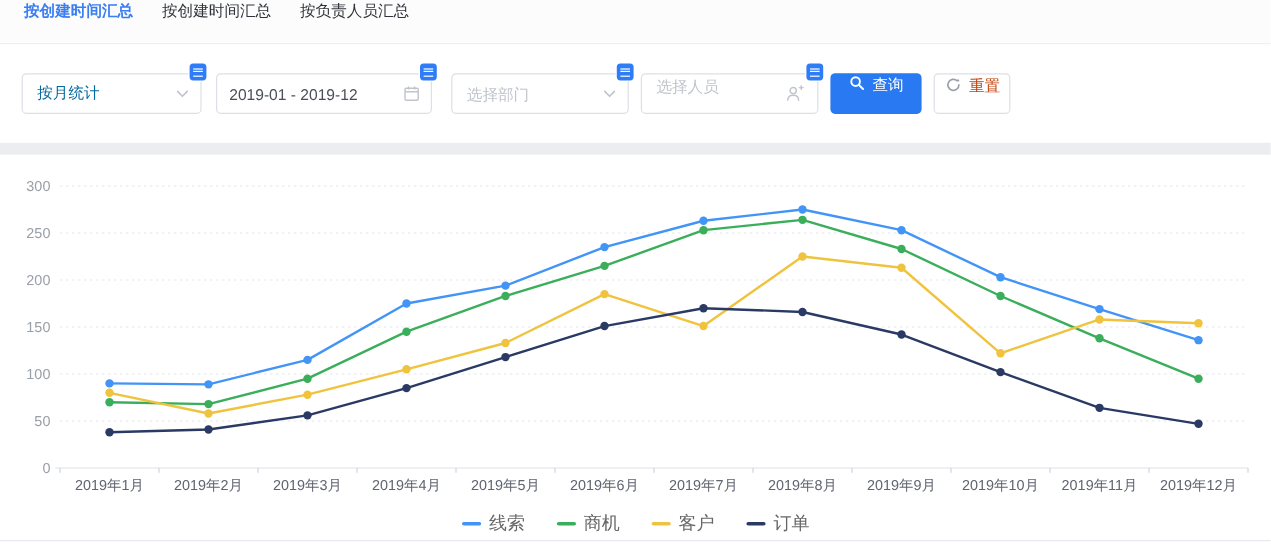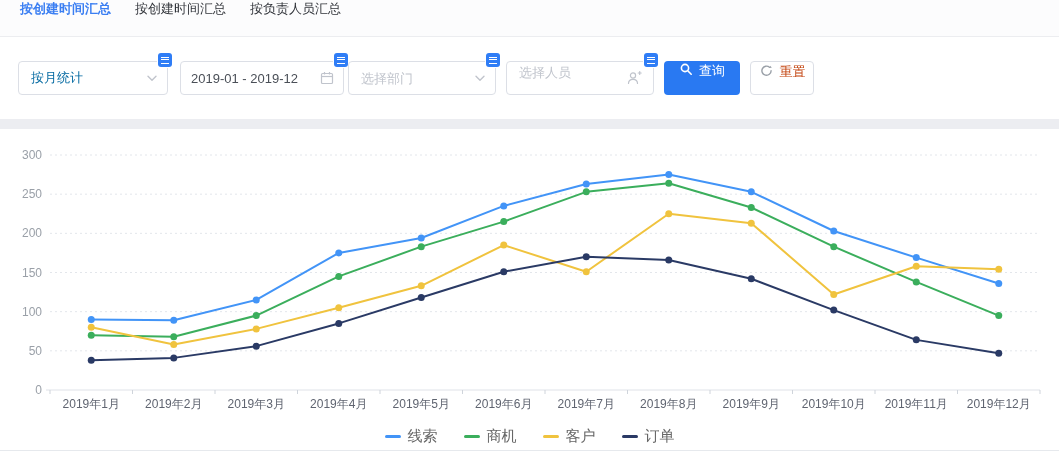--- a/index.html
+++ b/index.html
@@ -21,22 +21,22 @@
   
   .filter-bar{
     display:flex; align-items:flex-start; padding:24px 0 0 18px; height:82px;
     background:#fff;
   }
   .control{
     position:relative; height:34px; border:1px solid #dcdfe6; border-radius:4px;
     background:#fff; display:flex; align-items:center; font-size:13px;
   }
   .period-select{ width:150px; padding:0 28px 0 12px; color:#0369a1; cursor:pointer; }
-  .date-control{ width:164px; margin-left:12px; padding:0 40px 0 10px; color:#4a4f57; cursor:pointer;text-align:right; }
-  .dept-select{ width:148px; margin-left:4px; padding:0 28px 0 2px; cursor:pointer; }
+  .date-control{ width:180px; margin-left:12px; padding:0 40px 0 10px; color:#4a4f57; cursor:pointer;text-align:right; }
+  .dept-select{ width:148px; margin-left:16px; padding:0 28px 0 2px; cursor:pointer; }
   .person-control{ width:148px; margin-left:10px; padding:0 30px 12px 2px; }
   .control input{
     border:none; outline:none; width:100%; height:30px; font-size:13px;
     color:#606266; background:transparent; padding:0 0 0 10px;
     font-family:"Liberation Sans","DejaVu Sans",sans-serif;
   }
   .control input::placeholder{ color:#c0c4cc; }
   .ctl-icon{ position:absolute; right:8px; top:50%; transform:translateY(-50%); display:flex; }
 
   

